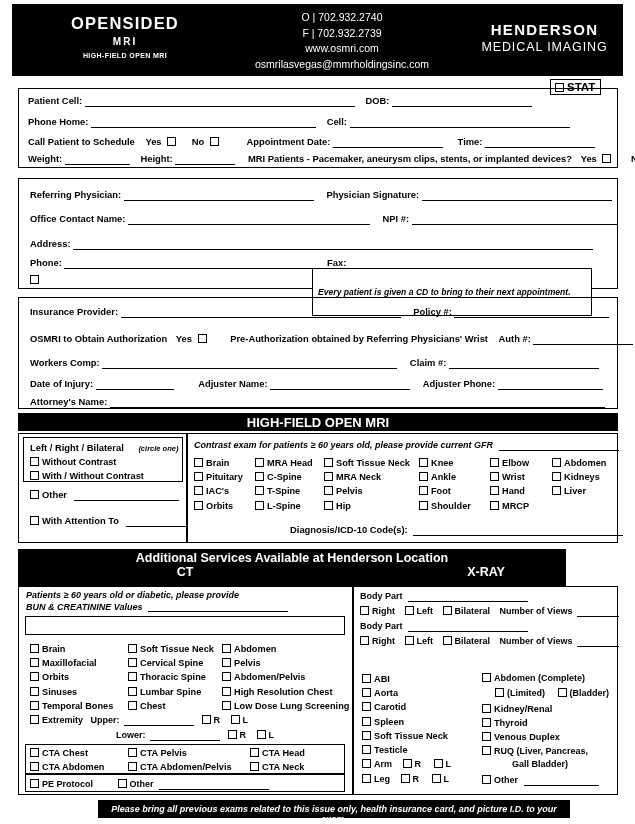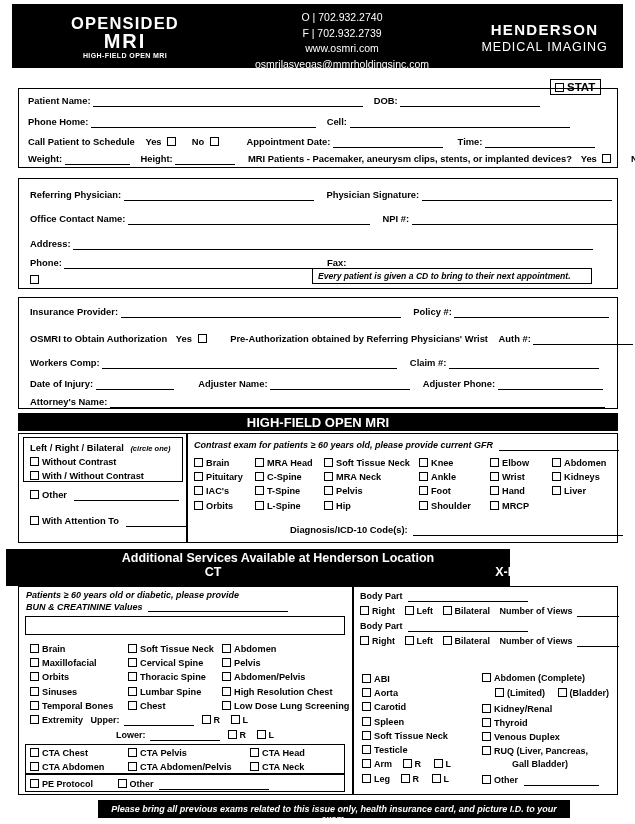--- a/index.html
+++ b/index.html
@@ -7,26 +7,26 @@
   body{
     width:635px;height:824px;overflow:hidden;
     font-family:"Liberation Sans",sans-serif;
     color:#000;
     -webkit-font-smoothing:none;
   }
   .page{position:relative;width:635px;height:824px;background:#fff;}
 
   
   .hdr{
-    position:absolute;left:12px;top:4px;width:611px;height:64px;
+    position:absolute;left:12px;top:4px;width:611px;height:72px;
     background:#000;color:#fff;
   }
   .hdr-left{position:absolute;left:18px;top:10px;width:190px;text-align:center;}
   .brand1{font-size:16.5px;font-weight:bold;letter-spacing:1.2px;line-height:19px;}
-  .brand2{font-size:20px;font-weight:bold;letter-spacing:2px;line-height:17px;}
+  .brand2{font-size:10px;font-weight:bold;letter-spacing:2px;line-height:17px;}
   .brand3{font-size:7px;font-weight:bold;letter-spacing:.4px;line-height:11px;}
   .hdr-mid{position:absolute;left:205px;top:6px;width:250px;text-align:center;}
   .hdr-mid div{font-size:10.5px;line-height:15.5px;}
   .hdr-right{position:absolute;left:460px;top:16px;width:145px;text-align:center;}
   .brandr1{font-size:15px;font-weight:bold;letter-spacing:1.3px;line-height:19px;}
   .brandr2{font-size:12.5px;letter-spacing:.9px;line-height:17px;}
 
   
   .box{position:absolute;border:1.6px solid #000;box-sizing:border-box;}
   .blackbar{
@@ -52,21 +52,21 @@
   
   .col{position:absolute;}
   .col .chk{display:block;line-height:14.2px;}
 
   .stat{
     position:absolute;border:1.7px solid #000;box-sizing:border-box;
     padding:1px 5px 1px 4px;font-size:11.5px;font-weight:bold;background:#fff;
   }
   .note{
     position:absolute;border:1.6px solid #000;box-sizing:border-box;
-    padding:2px 5px;font-style:italic;font-weight:bold;font-size:8.6px;background:#fff;
+    padding:18px 5px;font-style:italic;font-weight:bold;font-size:8.6px;background:#fff;
   }
   .vline{position:absolute;width:1.6px;background:#000;}
   .footer{
     position:absolute;background:#000;color:#fff;
     font-style:italic;font-weight:bold;font-size:9px;
     text-align:center;box-sizing:border-box;padding-top:4px;
   }
 </style>
 </head>
 <body>
@@ -91,21 +91,21 @@
     </div>
   </div>
 
   <div class="stat" style="left:550px;top:79px;">
     <span class="cb"></span><span>STAT</span>
   </div>
 
   <div class="box" style="left:18px;top:88px;width:600px;height:80px;"></div>
 
   <div class="row" style="left:28px;top:95px;">
-    <span>Patient Name:</span>
+    <span>Patient Cell:</span>
     <span class="ul" style="width:270px"></span>
     <span style="margin-left:8px">DOB:</span>
     <span class="ul" style="width:140px"></span>
   </div>
 
   <div class="row" style="left:28px;top:116px;">
     <span>Phone Home:</span>
     <span class="ul" style="width:225px"></span>
     <span style="margin-left:8px">Cell:</span>
     <span class="ul" style="width:220px"></span>
@@ -213,21 +213,21 @@
   <div class="blackbar" style="left:18px;top:413px;width:600px;height:18px;font-size:13px;padding-top:2px;">
     <span>HIGH-FIELD OPEN MRI</span>
   </div>
 
   <div class="box" style="left:18px;top:433px;width:600px;height:110px;"></div>
   <div class="vline" style="left:186px;top:433px;height:110px;"></div>
 
   <div class="box" style="left:23px;top:437px;width:160px;height:45px;"></div>
   <div class="row" style="left:30px;top:442px;">
     <span>Left / Right / Bilateral</span>
-    <span class="ital" style="margin-left:4px;font-size:7.5px">(circle one)</span>
+    <span class="ital" style="margin-left:12px;font-size:7.5px">(circle one)</span>
   </div>
   <div class="col" style="left:30px;top:455px;">
     <span class="chk"><span class="cb"></span><span>Without Contrast</span></span>
     <span class="chk"><span class="cb"></span><span>With / Without Contrast</span></span>
   </div>
 
   <div class="row" style="left:30px;top:489px;">
     <span class="cb"></span><span>Other</span>
     <span class="ul" style="width:105px;margin-left:4px"></span>
   </div>
@@ -275,21 +275,21 @@
     <span class="chk"><span class="cb"></span><span>Abdomen</span></span>
     <span class="chk"><span class="cb"></span><span>Kidneys</span></span>
     <span class="chk"><span class="cb"></span><span>Liver</span></span>
   </div>
 
   <div class="row" style="left:290px;top:524px;">
     <span>Diagnosis/ICD-10 Code(s):</span>
     <span class="ul" style="width:210px;margin-left:3px"></span>
   </div>
 
-  <div class="blackbar" style="left:6px;top:549px;width:504px;height:37px;padding-left:40px;">
+  <div class="blackbar" style="left:18px;top:549px;width:548px;height:37px;">
     <div style="font-size:12.5px;padding-top:2px;">Additional Services Available at Henderson Location</div>
     <div style="position:relative;height:16px;">
       <span style="position:absolute;left:0;width:334px;text-align:center;font-size:12.5px;">CT</span>
       <span style="position:absolute;left:336px;width:264px;text-align:center;font-size:12.5px;">X-RAY</span>
     </div>
   </div>
 
   <div class="box" style="left:18px;top:586px;width:600px;height:209px;"></div>
   <div class="vline" style="left:352px;top:586px;height:209px;"></div>
 

